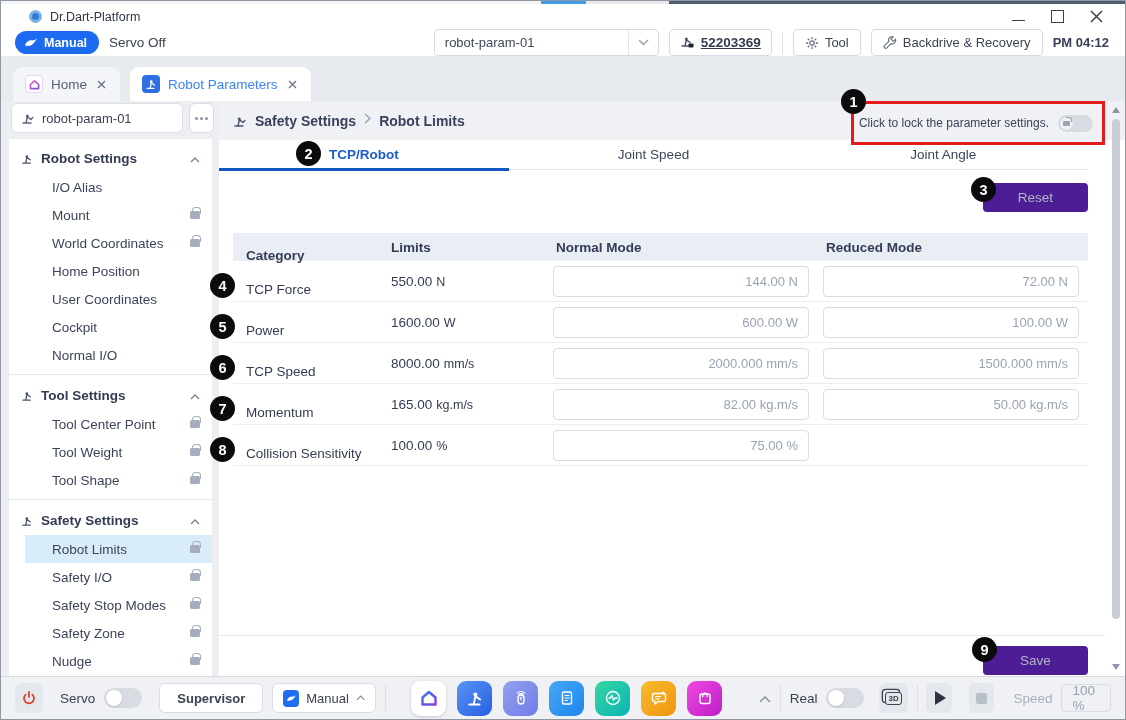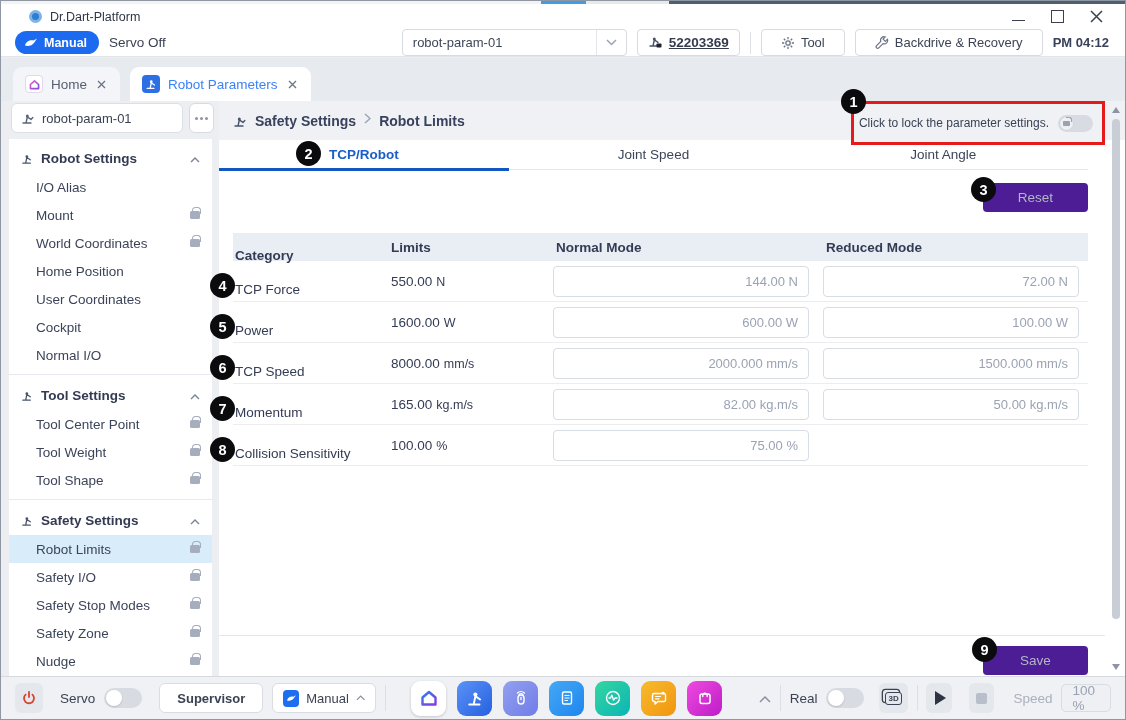--- a/index.html
+++ b/index.html
@@ -21,21 +21,21 @@
 
   
   .toolbar{position:absolute;top:28px;left:0;right:0;height:28px;background:#fff;border-bottom:1px solid #e2e5ea;display:flex;align-items:center;padding:0 14px;gap:10px;}
   .manual-btn{display:flex;align-items:center;gap:6px;background:#1b6af0;color:#fff;font-size:12.5px;font-weight:bold;border:none;border-radius:13px;height:23px;padding:0 12px 0 9px;cursor:pointer;}
   .servo-off{font-size:13.5px;color:#3b4254;}
   .tb-select{margin-left:auto;width:225px;height:27px;background:#fff;border:1px solid #d7dae1;border-radius:4px;display:flex;align-items:center;font-size:13px;color:#3f4657;padding-left:10px;cursor:pointer;}
   .tb-select .sel-sep{margin-left:auto;width:1px;height:25px;background:#e3e6eb;}
   .tb-select .chev{padding:0 9px;}
   .serial-box{height:27px;border:1px solid #d7dae1;border-radius:4px;display:flex;align-items:center;gap:7px;padding:0 10px;font-size:13.5px;font-weight:bold;color:#333b4d;background:#fff;text-decoration:underline;}
   .tb-sep{width:1px;height:22px;background:#dde0e6;}
-  .tb-btn{height:27px;border:1px solid #d7dae1;border-radius:4px;background:#fff;display:flex;align-items:center;gap:6px;padding:0 19px;font-size:13px;color:#3c4456;cursor:pointer;}
+  .tb-btn{height:27px;border:1px solid #d7dae1;border-radius:4px;background:#fff;display:flex;align-items:center;gap:6px;padding:0 11px;font-size:13px;color:#3c4456;cursor:pointer;}
   .clock{font-size:13px;color:#39415a;font-weight:bold;padding-right:2px;}
 
   
   .tabstrip{position:absolute;top:57px;left:0;right:0;height:43px;background:#e7eaef;display:flex;align-items:flex-end;padding-left:12px;}
   .tab{height:34px;display:flex;align-items:center;gap:8px;padding:0 12px;border-radius:9px 9px 0 0;font-size:13.5px;cursor:pointer;}
   .tab.inactive{background:#f3f5f8;color:#555e72;}
   .tab.active{background:#fff;color:#3b82f6;}
   .tab .ticon{width:18px;height:18px;border-radius:4px;display:flex;align-items:center;justify-content:center;flex:0 0 auto;}
   .tab .ticon.home-bg{background:#fff;border:1px solid #e3d7ef;}
   .tab .ticon.robot-bg{background:#2e6fe4;}
@@ -44,21 +44,21 @@
 
   
   .body{position:absolute;top:100px;left:0;right:0;bottom:43px;}
   .sidebar{position:absolute;left:8px;top:0;width:203px;bottom:0;}
   .param-field{position:absolute;left:2px;top:2px;width:172px;height:30px;background:#fff;border:1px solid #dcdfe5;border-radius:6px;display:flex;align-items:center;gap:7px;padding-left:9px;font-size:13px;color:#3b4254;}
   .more-btn{position:absolute;left:180px;top:2px;width:25px;height:30px;background:#fff;border:1px solid #d7dae1;border-radius:6px;display:flex;align-items:center;justify-content:center;cursor:pointer;}
   .dots{width:3px;height:3px;border-radius:50%;background:#8d94a4;box-shadow:5px 0 0 #8d94a4,-5px 0 0 #8d94a4;}
   .nav{position:absolute;left:0;top:38px;width:203px;bottom:0;background:#fff;padding-top:4px;}
   .nav-head{height:30px;display:flex;align-items:center;gap:7px;padding:0 12px;font-size:13.5px;font-weight:bold;color:#333b52;cursor:pointer;justify-content:center;}
   .nav-head .chev{margin-left:auto;}
-  .nav-item{height:28px;display:flex;align-items:center;padding:0 12px 0 27px;font-size:13.5px;color:#3c445a;cursor:pointer;}
+  .nav-item{height:28px;display:flex;align-items:center;padding:0 12px 0 27px;font-size:13.5px;color:#3c445a;cursor:pointer;margin-left:16px;}
   .nav-item .lock{margin-left:auto;}
   .nav-item.selected{background:#d9ecfa;}
   .nav-div{height:1px;background:#e7e9ee;margin:5px 0;}
   .lock{width:10px;height:8px;background:#a6adbd;border-radius:1.5px;position:relative;display:inline-block;flex:0 0 auto;}
   .lock::before{content:"";position:absolute;left:1.5px;top:-4.5px;width:7px;height:6px;border:1.6px solid #a6adbd;border-bottom:none;border-radius:3.5px 3.5px 0 0;}
 
   
   .main{position:absolute;left:218px;top:0;right:0;bottom:0;background:#fff;}
   .crumbbar{position:absolute;left:0;right:0;top:0;height:39px;background:#eff1f5;display:flex;align-items:center;padding-left:14px;gap:8px;}
   .crumb{font-size:14px;font-weight:bold;color:#39425c;}
@@ -76,21 +76,21 @@
   .subtab.active::after{content:"";position:absolute;left:0;right:0;bottom:-2px;height:3px;background:#1256c4;}
 
   .btn-gray{background:#4c1d95;border:none;border-radius:4px;color:#b2b8c3;font-size:13.5px;cursor:default;}
   .reset-btn{position:absolute;left:764px;top:82px;width:105px;height:29px;}
   .save-divider{position:absolute;left:0px;right:20px;top:534px;height:1px;background:#e4e7ec;}
   .save-btn{position:absolute;left:764px;top:545px;width:105px;height:29px;}
 
   .table{position:absolute;left:14px;top:132px;width:855px;}
   .t-head{display:flex;height:28px;background:#e9edf4;align-items:center;font-size:13.5px;font-weight:bold;color:#333c54;}
   .t-row{display:flex;height:41px;align-items:center;border-bottom:1px solid #ececf1;font-size:13.5px;color:#333c54;}
-  .c-cat{width:158px;padding-left:2px;margin-top:16px;}
+  .c-cat{width:158px;padding-left:13px;margin-top:16px;}
   .c-lim{width:155px;}
   .c-nor{width:270px;}
   .c-red{width:272px;}
   .t-head .c-nor,.t-head .c-red{padding-left:10px;}
   .unit{font-size:12.5px;margin-left:4px;}
   .val-input{width:256px;height:31px;margin-left:7px;border:1px solid #d8dce4;border-radius:4px;background:#fff;color:#9aa3b3;font-size:13px;text-align:right;padding:0 10px;}
 
   
   .scrollbar{position:absolute;right:3px;top:4px;bottom:4px;width:12px;}
   .sb-thumb{position:absolute;left:2px;top:14px;width:8px;height:500px;border-radius:4px;background:#c9cdd5;}

